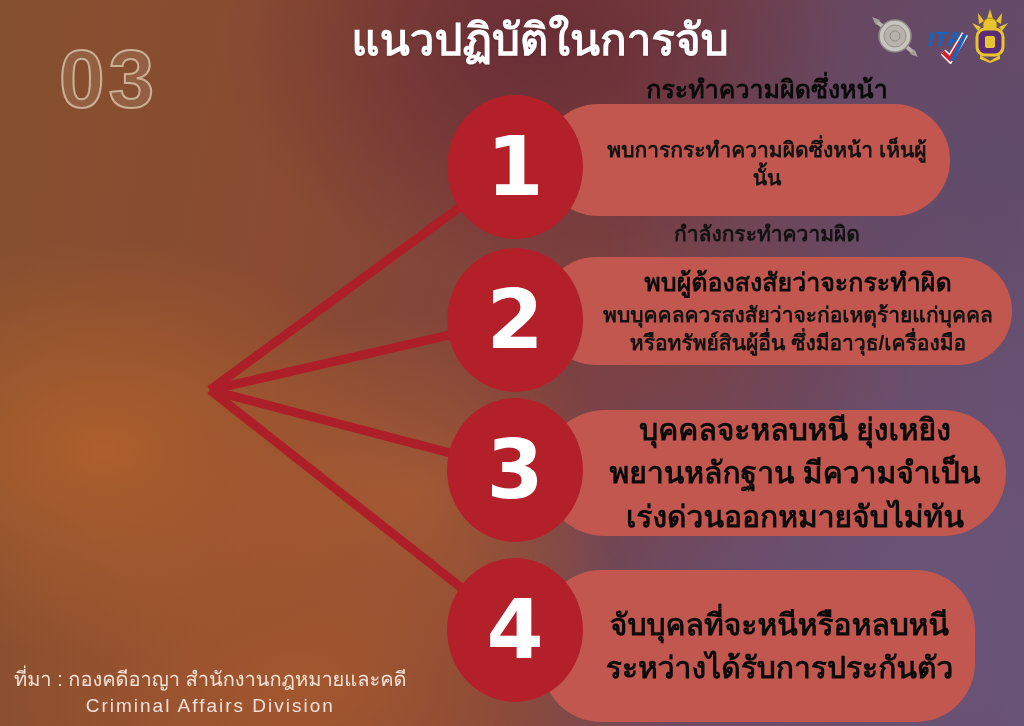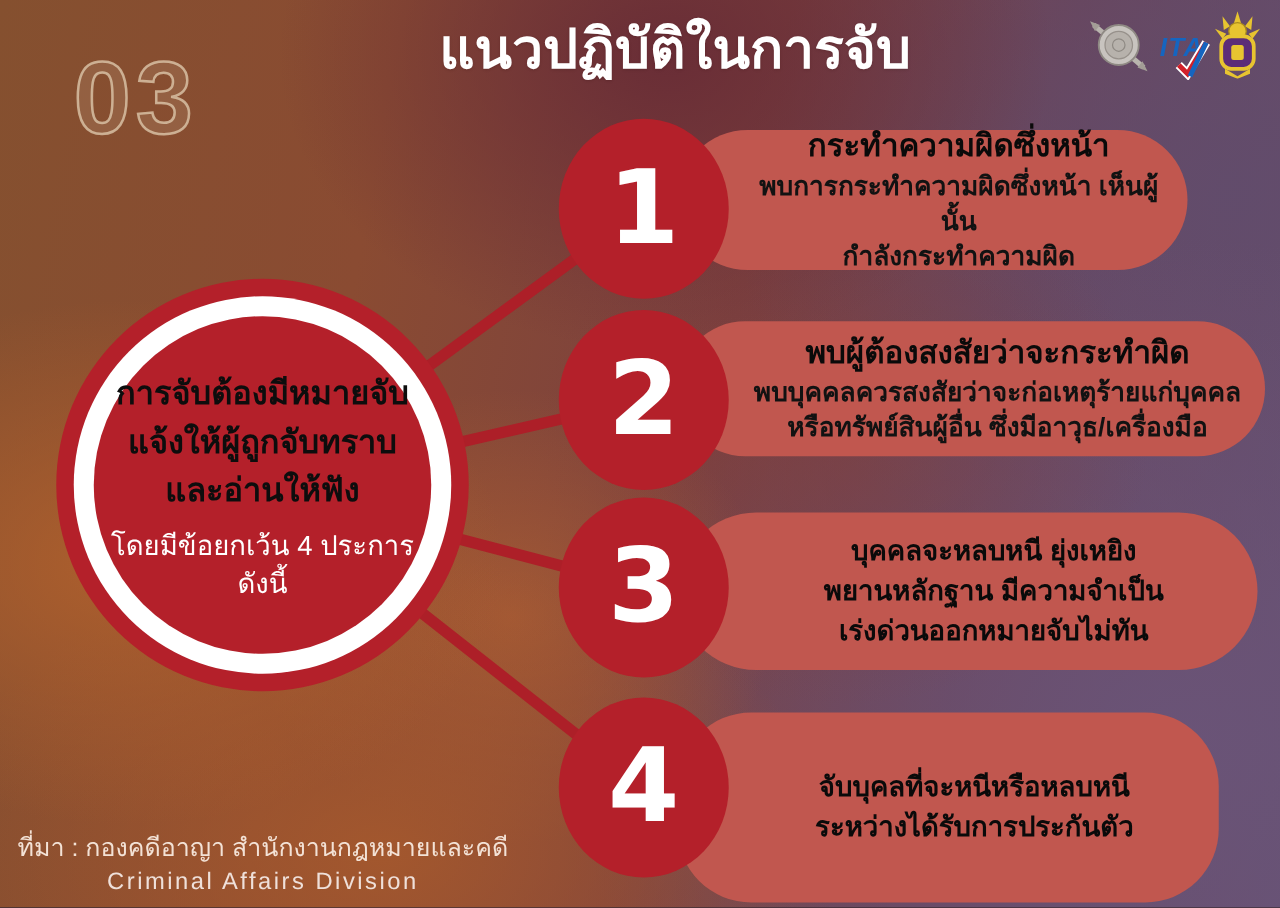--- a/index.html
+++ b/index.html
@@ -64,27 +64,27 @@
   .hub-sub{color:#ffffff;font-weight:400;font-size:22px;line-height:1.35;margin-top:10px;}
   .hub-sub span{display:block;}
 
   
   .pill{
     position:absolute;background:#c1574f;
     display:flex;flex-direction:column;justify-content:center;
     text-align:center;box-sizing:border-box;
     padding-left:58px;padding-right:16px;
   }
-  .pill-1{left:542px;top:104px;width:408px;height:112px;border-radius:56px;}
+  .pill-1{left:542px;top:104px;width:408px;height:112px;border-radius:56px;gap:28px;}
   .pill-2{left:542px;top:257px;width:470px;height:108px;border-radius:60px;}
   .pill-3{left:542px;top:410px;width:464px;height:126px;border-radius:63px;}
   .pill-4{left:542px;top:570px;width:433px;height:152px;border-radius:59px;}
   .pill-heading{color:#0a0a0a;font-weight:800;font-size:25px;line-height:1.3;margin-bottom:3px;}
   .pill-line{color:#121212;font-weight:600;font-size:21px;line-height:1.32;}
-  .pill-line--big{color:#0a0a0a;font-weight:800;font-size:22px;line-height:1.45;}
+  .pill-line--big{color:#0a0a0a;font-weight:800;font-size:30px;line-height:1.45;}
 
   .numcircle{
     position:absolute;width:136px;height:144px;background:#b4202a;border-radius:50%;
     display:flex;align-items:center;justify-content:center;
   }
   .nc-1{left:447px;top:95px;}
   .nc-2{left:447px;top:248px;}
   .nc-3{left:447px;top:398px;}
   .nc-4{left:447px;top:558px;}
   .numcircle span{
@@ -145,35 +145,20 @@
         <polygon points="2,14 11,18 8,22" fill="#e7c430"></polygon>
         <polygon points="38,14 29,18 32,22" fill="#e7c430"></polygon>
         <circle cx="20" cy="16" r="7" fill="#e7c430" stroke="#a98a1c" stroke-width="1"></circle>
         <rect x="7" y="20" width="26" height="26" rx="8" fill="#5c2d77" stroke="#e7c430" stroke-width="3"></rect>
         <rect x="15" y="27" width="10" height="12" rx="2" fill="#e7c430"></rect>
         <polygon points="10,46 20,52 30,46 30,50 20,54 10,50" fill="#e7c430"></polygon>
       </svg>
     </span>
   </div>
 
-  <div class="hub">
-    <div class="hub-white">
-      <div class="hub-inner">
-        <div class="hub-main">
-          <span>การจับต้องมีหมายจับ</span>
-          <span>แจ้งให้ผู้ถูกจับทราบ</span>
-          <span>และอ่านให้ฟัง</span>
-        </div>
-        <div class="hub-sub">
-          <span>โดยมีข้อยกเว้น 4 ประการ</span>
-          <span>ดังนี้</span>
-        </div>
-      </div>
-    </div>
-  </div>
 
   <div class="pill pill-1">
     <div class="pill-heading">กระทำความผิดซึ่งหน้า</div>
     <div class="pill-line">พบการกระทำความผิดซึ่งหน้า เห็นผู้นั้น</div>
     <div class="pill-line">กำลังกระทำความผิด</div>
   </div>
   <div class="numcircle nc-1">
     <span>1</span>
   </div>
 

